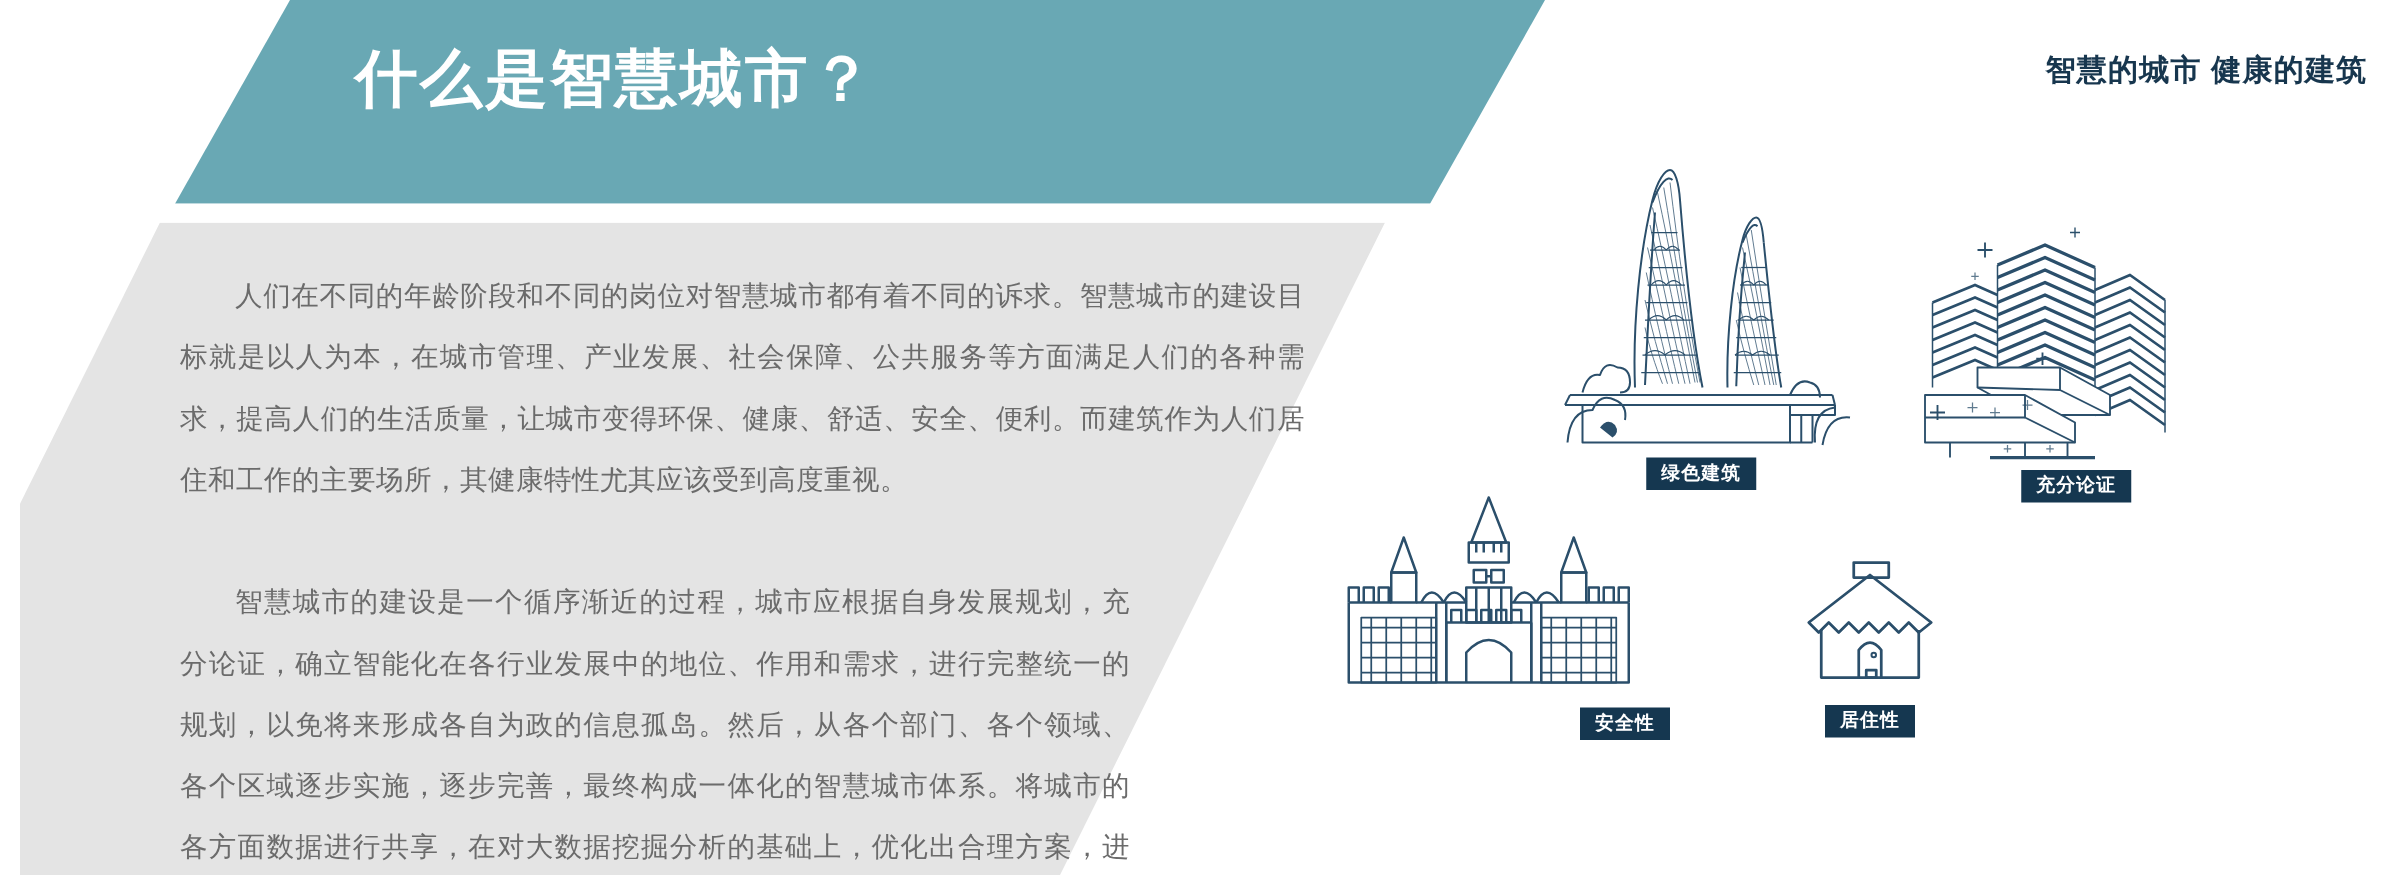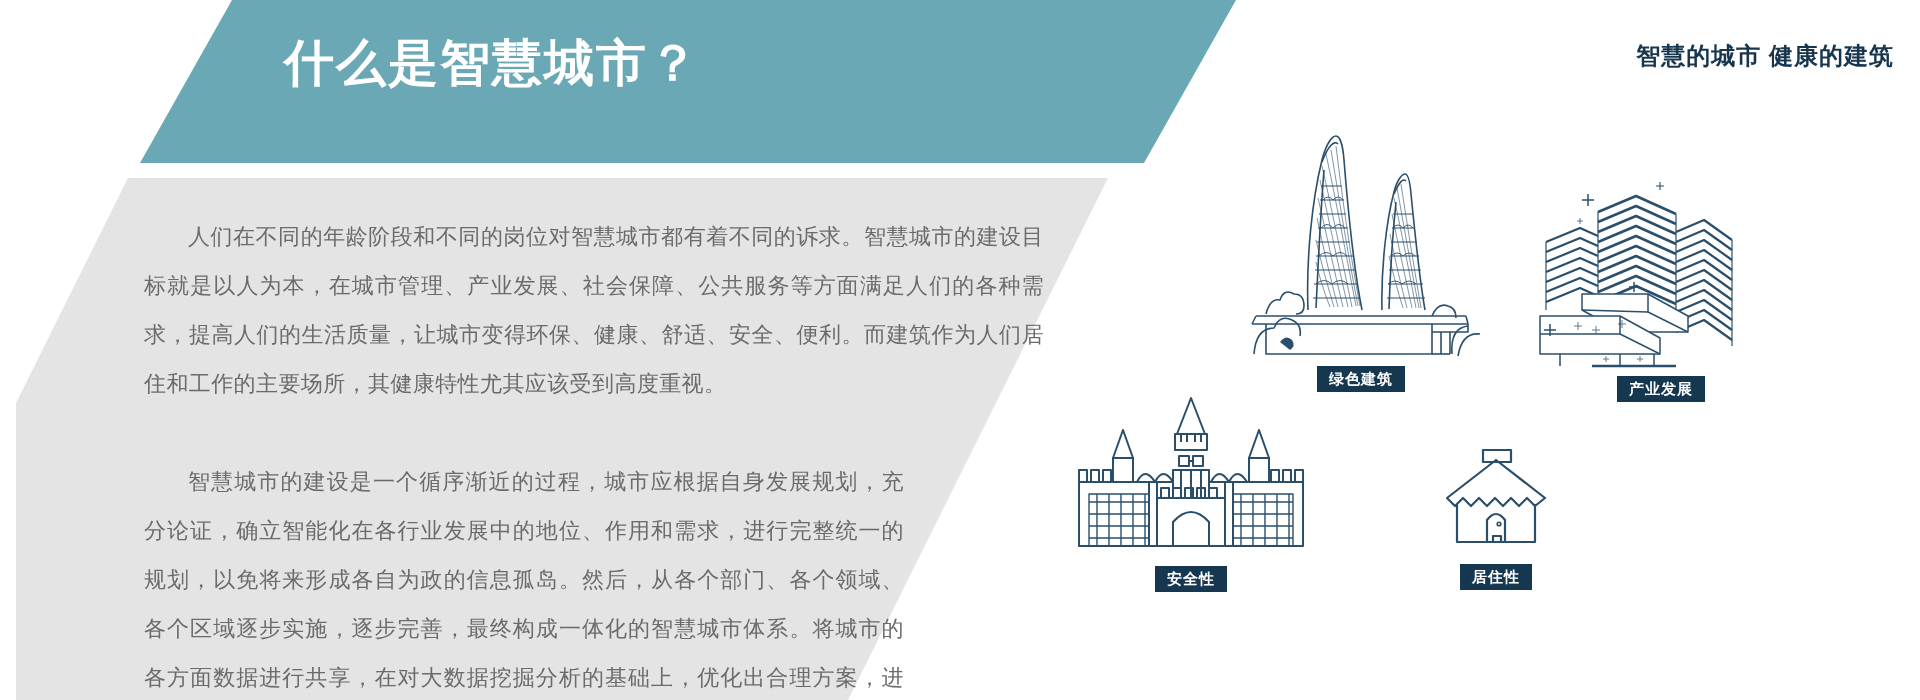--- a/index.html
+++ b/index.html
@@ -51,21 +51,21 @@
   .fig{position:absolute;text-align:center;}
   .fig svg{display:block;margin:0 auto;}
   .tag{
     display:inline-block;background:#153750;color:#ffffff;
     font-size:15px;font-weight:bold;letter-spacing:1px;
     padding:4px 12px 5px;margin-top:6px;line-height:1.15;
   }
 
   .fig-green{left:160px;top:0px;width:250px;}
   .fig-health{left:450px;top:60px;width:270px;}
-  .fig-safety{left:-30px;top:280px;width:290px;}
+  .fig-safety{left:-30px;top:280px;width:290px;text-align:right;}
   .fig-live{left:330px;top:330px;width:180px;}
   .fig-func{left:580px;top:325px;width:200px;}
 </style>
 </head>
 <body>
 
 <div class="stage">
 
   <div class="gray-panel"></div>
 
@@ -238,21 +238,21 @@
           <path d="M42 152 V160 M38 156 H46"></path>
           <path d="M60 156 V164 M56 160 H64"></path>
           <path d="M86 150 V158 M82 154 H90"></path>
           <path d="M70 186 V192 M67 189 H73"></path>
           <path d="M104 186 V192 M101 189 H107"></path>
           <path d="M44 48 V54 M41 51 H47"></path>
         </g>
 
         <path d="M56 196 H140" stroke-width="2.6"></path>
       </svg>
-      <span class="tag">产业发展</span>
+      <span class="tag">充分论证</span>
     </div>
 
     <div class="fig fig-safety">
       <svg width="260" height="170" viewBox="0 0 260 170" fill="none" stroke="#2b4f6b" stroke-width="2" stroke-linejoin="round">
 
         <path d="M130 8 L116 44 H144 Z"></path>
         <path d="M114 44 H146 V60 H114 Z"></path>
         <path d="M120 44 V52 M126 44 V52 M134 44 V52 M140 44 V52"></path>
         <path d="M118 66 H128 V76 H118 Z M132 66 H142 V76 H132 Z"></path>
         <path d="M128 71 H132"></path>

